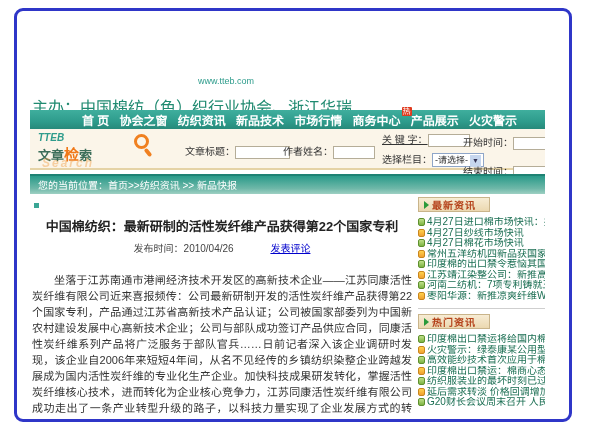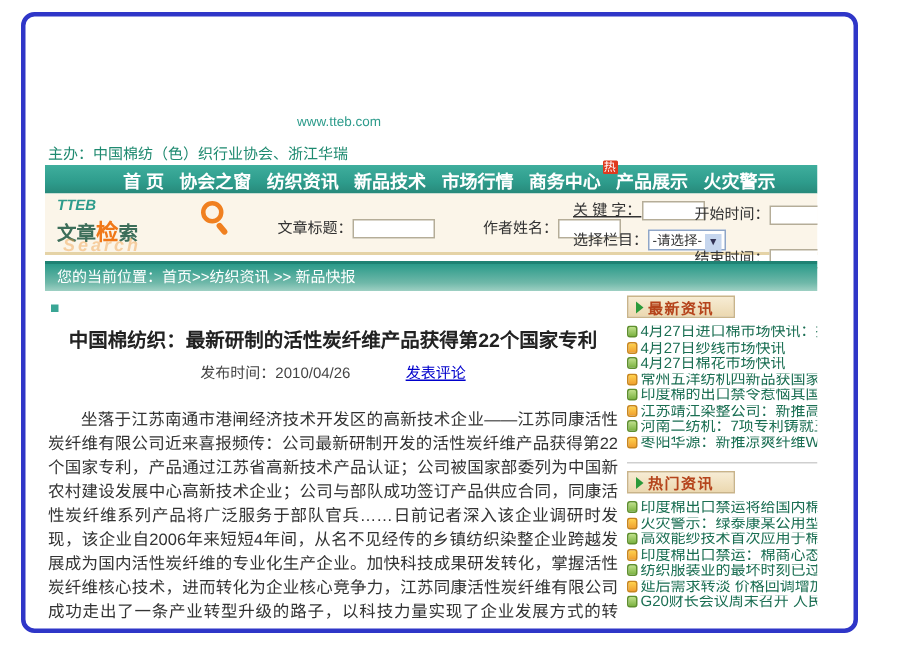--- a/index.html
+++ b/index.html
@@ -11,21 +11,21 @@
     overflow: hidden; }
 
   
   .hdr { position: absolute; top: 0; left: 0; width: 100%; height: 58px; }
   .logo-row { position: absolute; top: 6px; left: 12px; white-space: nowrap; }
   .logo-tteb { display: inline-block; position: relative; color: #CC1212; font-weight: bold;
     font-style: italic; font-size: 22px; letter-spacing: 1px; padding: 0 4px; }
   .logo-cn { color: #222; font-weight: bold; font-size: 21px; letter-spacing: 1px; }
   .logo-suffix { color: #1F8A70; font-weight: bold; font-size: 21px; }
   .logo-url { position: absolute; top: 24px; left: 168px; color: #2E9C8C; font-size: 9px; }
-  .organizer { position: absolute; top: 42px; left: 2px; color: #1F8A70; font-size: 10px; }
+  .organizer { position: absolute; top: 42px; left: 2px; color: #1F8A70; font-size: 16px; }
 
   
   .nav { position: absolute; top: 58px; left: 0; width: 100%; height: 19px;
     background: linear-gradient(#3FAE9D, #2E9C8C 60%, #27897A);
     display: flex; align-items: center; padding: 0 28px 0 52px; justify-content: space-between; }
   .nav-item { color: #fff; font-size: 12px; font-weight: bold; white-space: nowrap;
     position: relative; cursor: pointer; }
   .badge { position: absolute; right: -11px; top: -4px; background: #E03A1E; color: #fff;
     font-size: 8px; font-weight: normal; padding: 0 1px; line-height: 9px; border-radius: 1px; }
 
@@ -110,21 +110,21 @@
     <div class="brand">
       <span class="brand-top">TTEB</span>
       <span class="brand-main"><span>文章</span><span class="brand-accent">检</span><span>索</span></span>
       <span class="brand-en">Search</span>
       <span class="mag"></span>
     </div>
 
     <div class="fld" style="left:155px; top:14px;">
       <span>文章标题：</span><input type="text" style="width: 55px;" value="">
     </div>
-    <div class="fld" style="left:253px; top:14px;margin-left:39px;">
+    <div class="fld" style="left:253px; top:14px;">
       <span>作者姓名：</span><input type="text" style="width: 42px;" value="">
     </div>
 
     <div class="fld" style="left:352px; top:2px;text-decoration:underline;">
       <span>关 键 字：</span><input type="text" style="width: 42px;" value="">
     </div>
     <div class="fld" style="left:352px; top:22px;">
       <span>选择栏目：</span><span class="sel"><span>-请选择-</span><span class="arr">▼</span></span>
     </div>
 

